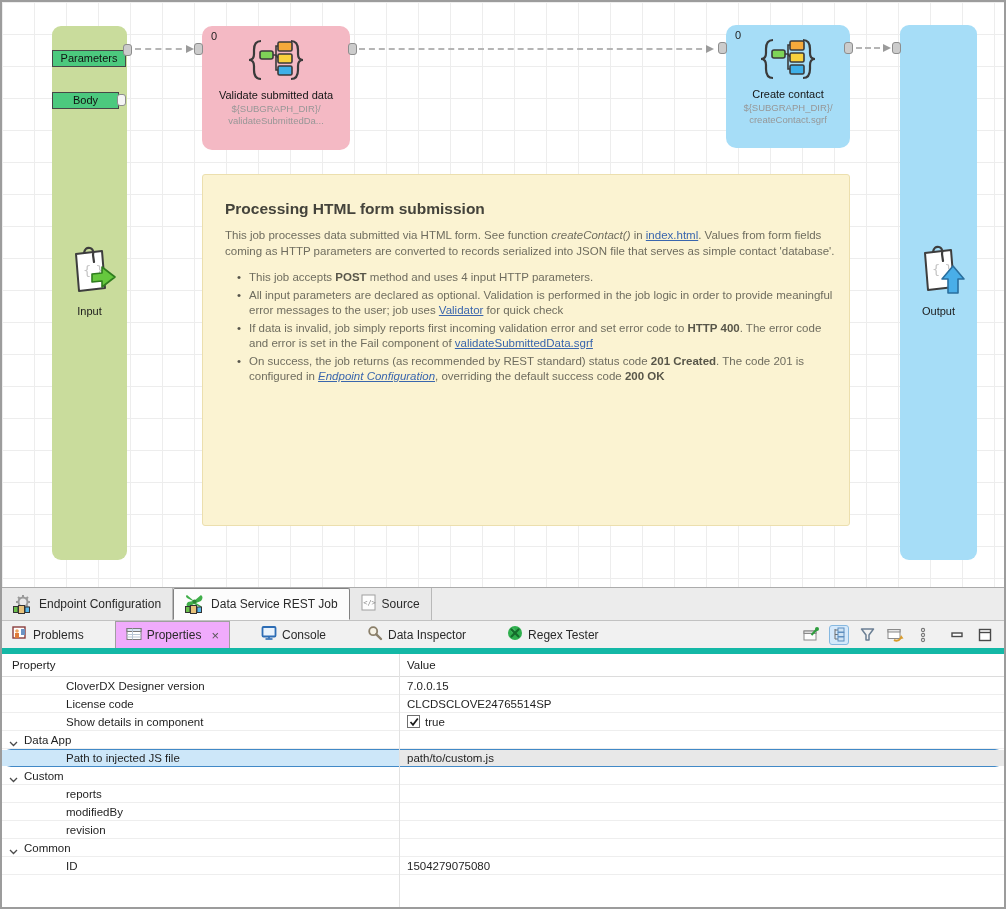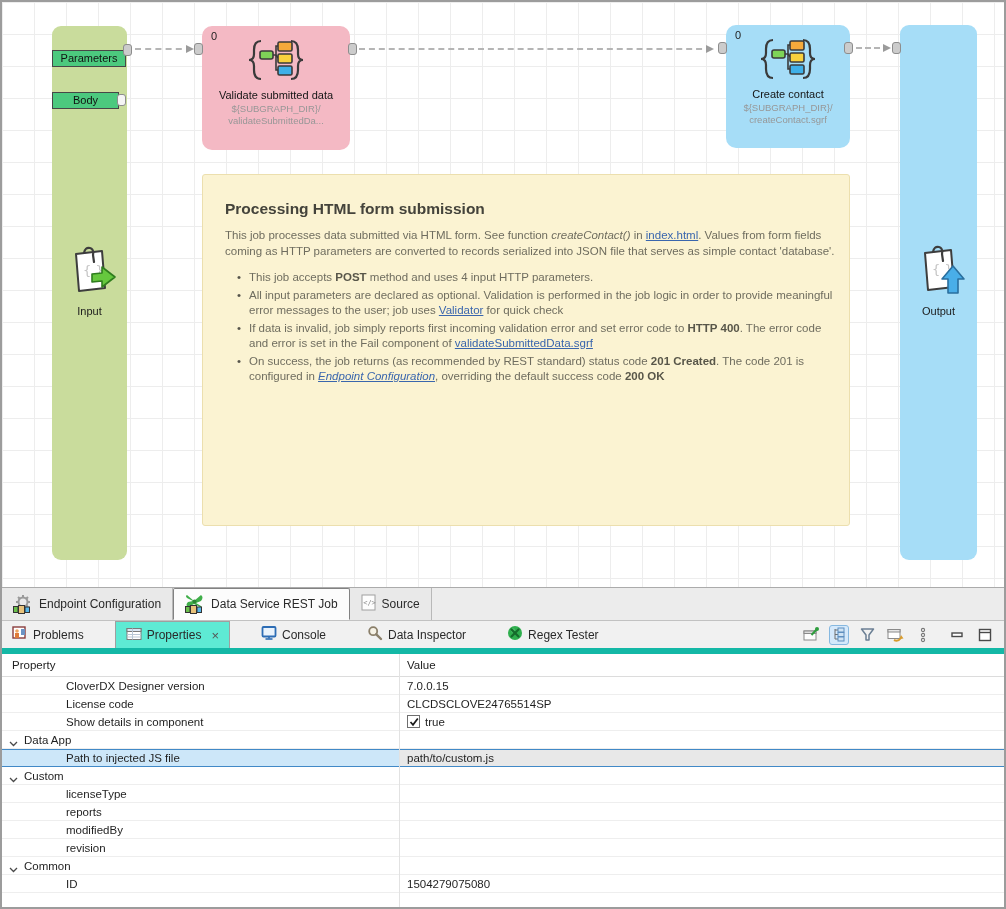--- a/index.html
+++ b/index.html
@@ -47,39 +47,39 @@
 
   
   .editor-tabs { flex:0 0 33px; background:#ececec; display:flex; align-items:stretch; border-bottom:1px solid #c2c2c2; }
   .etab { display:flex; align-items:center; gap:6px; padding:0 11px; font-size:12px; color:#2a2a2a; background:#e9e9e9; border-right:1px solid #b8b8b8; cursor:pointer; }
   .etab.active { background:#fcfcfc; border:1px solid #828282; border-bottom-color:#fcfcfc; border-radius:2px 2px 0 0; }
   .mini-comp { display:block; }
 
   
   .views-bar { flex:0 0 33px; background:#f1f1f1; display:flex; align-items:stretch; border-bottom:6px solid #14b8a6;gap:21px; }
   .vtab { display:flex; align-items:center; gap:5px; padding:0 10px; font-size:12px; color:#2a2a2a; cursor:pointer; }
-  .vtab.active { background:#5eead4; border:1px solid #9f9f9f; border-bottom:none; }
+  .vtab.active { background:#f0abfc; border:1px solid #9f9f9f; border-bottom:none; }
   .vtab .close { font-size:13px; color:#555; margin-left:5px; }
   .vb-toolbar { margin-left:auto; display:flex; align-items:center; gap:8px; padding-right:9px; }
   .tbtn { display:flex; align-items:center; justify-content:center; width:20px; height:20px; border-radius:3px; cursor:pointer; }
   .tbtn.pressed { background:#d5e9fb; border:1px solid #86b8e0; }
 
   
   .props { flex:1 1 auto; position:relative; background:#fff; font-size:11.5px; color:#1f1f1f; }
   .vdiv { position:absolute; left:397px; top:0; bottom:0; width:1px; background:#e2e2e2; }
   .phead { height:23px; display:flex; align-items:center; border-bottom:1px solid #dcdcdc; color:#222; }
   .phead .c1 { width:397px; padding-left:10px; }
   .phead .c2 { padding-left:8px; }
   .prow { height:18px; display:flex; align-items:center; border-bottom:1px solid #eeeeee; cursor:default; }
   .prow .c1 { width:397px; height:100%; display:flex; align-items:center; }
   .prow .c2 { flex:1; height:100%; display:flex; align-items:center; padding-left:8px; }
   .prow.child .c1 { padding-left:64px; }
   .prow.group .c1 { padding-left:22px; position:relative; }
   .prow.group .chev { position:absolute; left:7px; top:6px; }
-  .prow.selected { border-top:1px solid #4189c7; border-bottom:1px solid #4189c7; }
+  .prow.selected { border-top:1px solid #4189c7; border-bottom:1px solid #4189c7;border-radius:9px; }
   .prow.selected .c1 { background:#cde7f9; }
   .prow.selected .c2 { background:#e8e8e8; }
   .cb { width:13px; height:13px; border:1px solid #6e6e6e; background:#fff; display:inline-flex; align-items:center; justify-content:center; margin-right:5px; }
   .pfill { height:14px; }
 </style>
 </head>
 <body>
 
 <div class="app">
 
@@ -388,28 +388,20 @@
               <polyline points="1,1 4.5,4.5 8,1" fill="none" stroke="#4a4a4a" stroke-width="1.3"></polyline>
             </svg></span>
         <span>Custom</span>
       </div>
       <div class="c2">
           <span></span>
         </div>
     </div>
     <div class="prow child">
       <div class="c1">
-          <span>licenseType</span>
-        </div>
-      <div class="c2">
-          <span></span>
-        </div>
-    </div>
-    <div class="prow child">
-      <div class="c1">
           <span>reports</span>
         </div>
       <div class="c2">
           <span></span>
         </div>
     </div>
     <div class="prow child">
       <div class="c1">
           <span>modifiedBy</span>
         </div>

